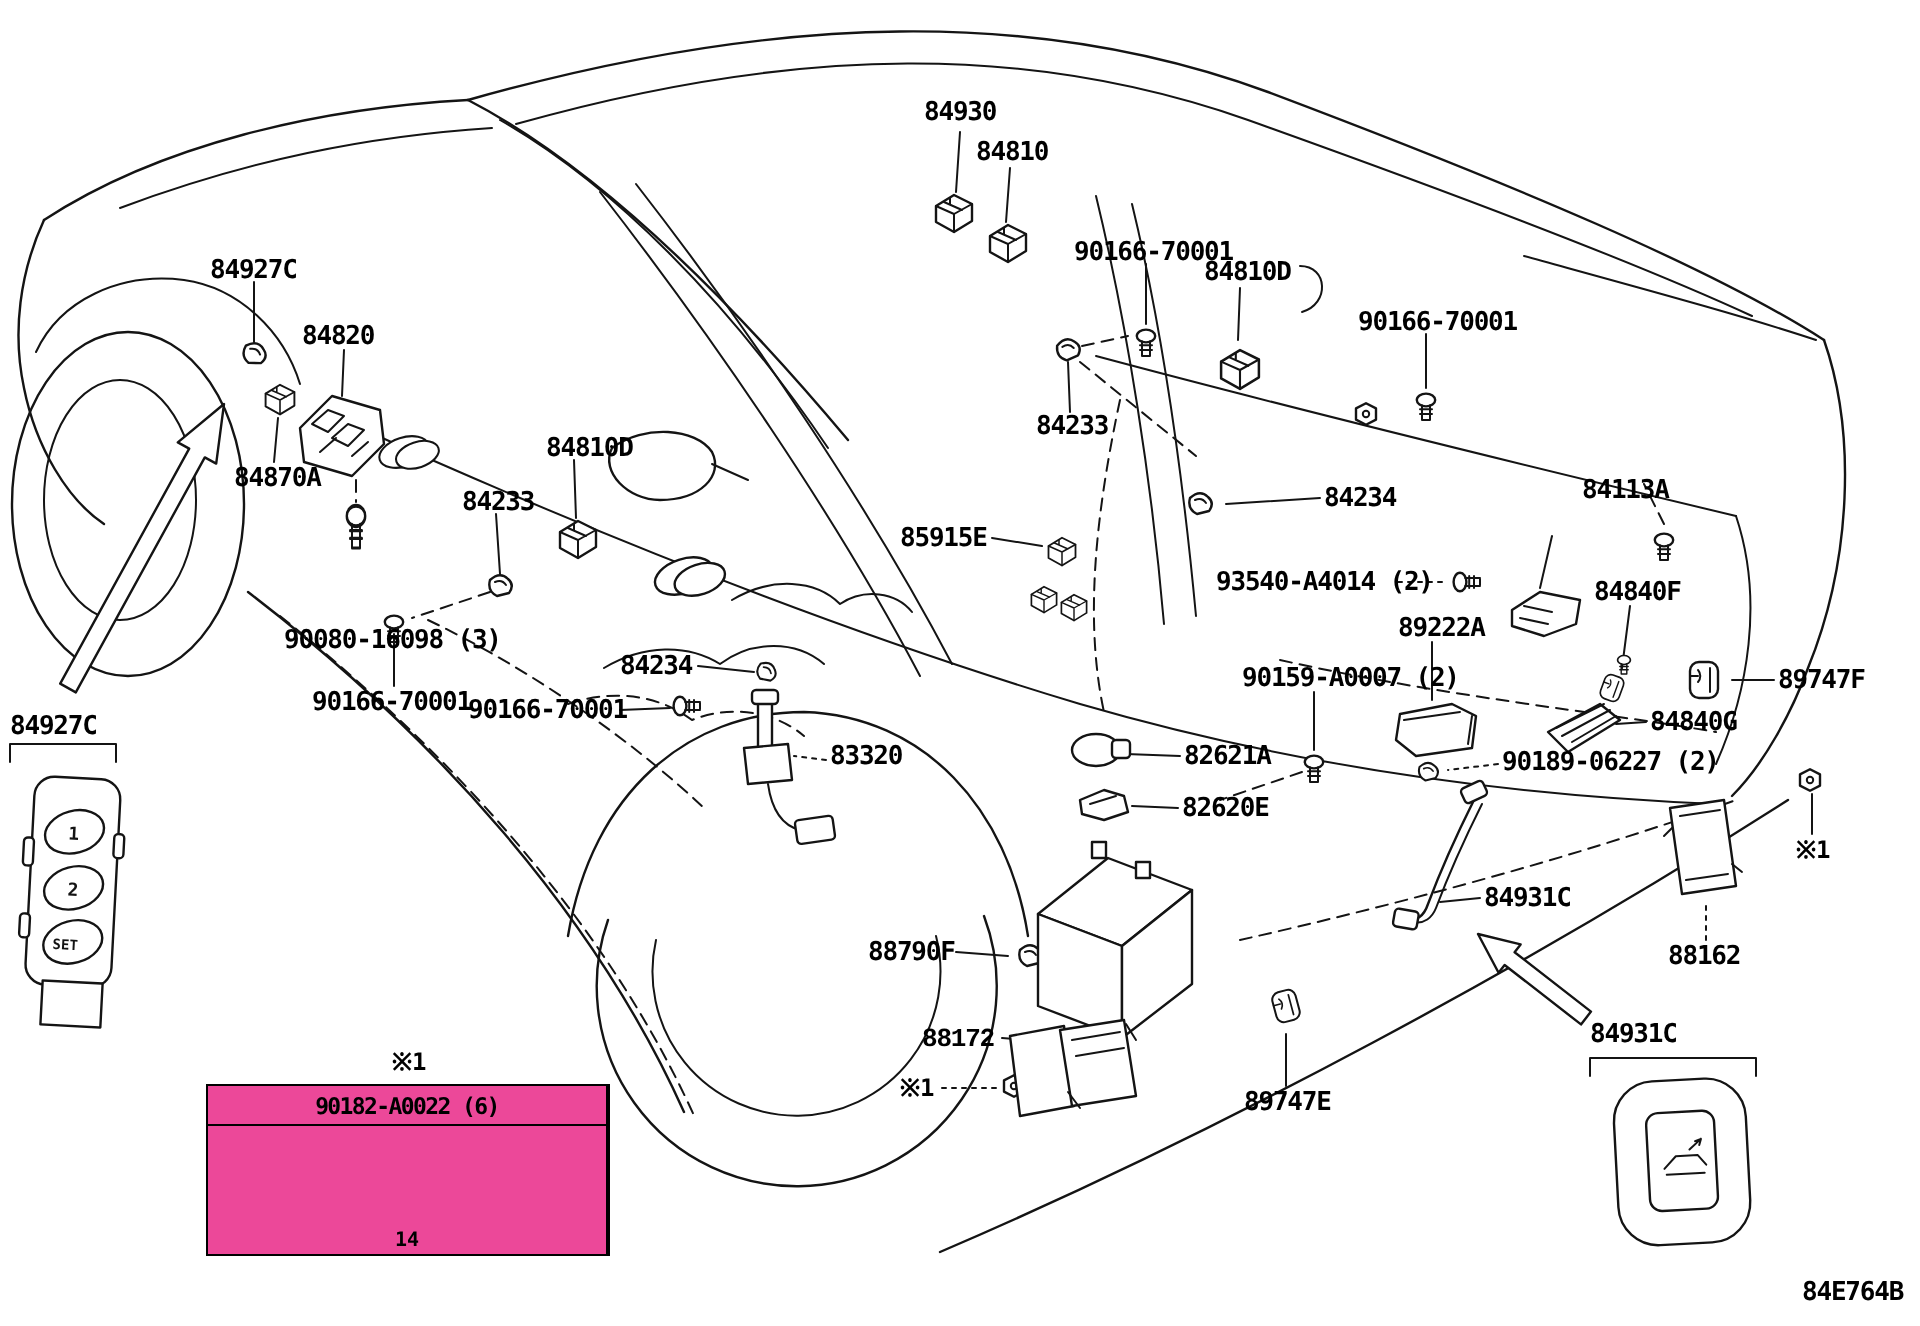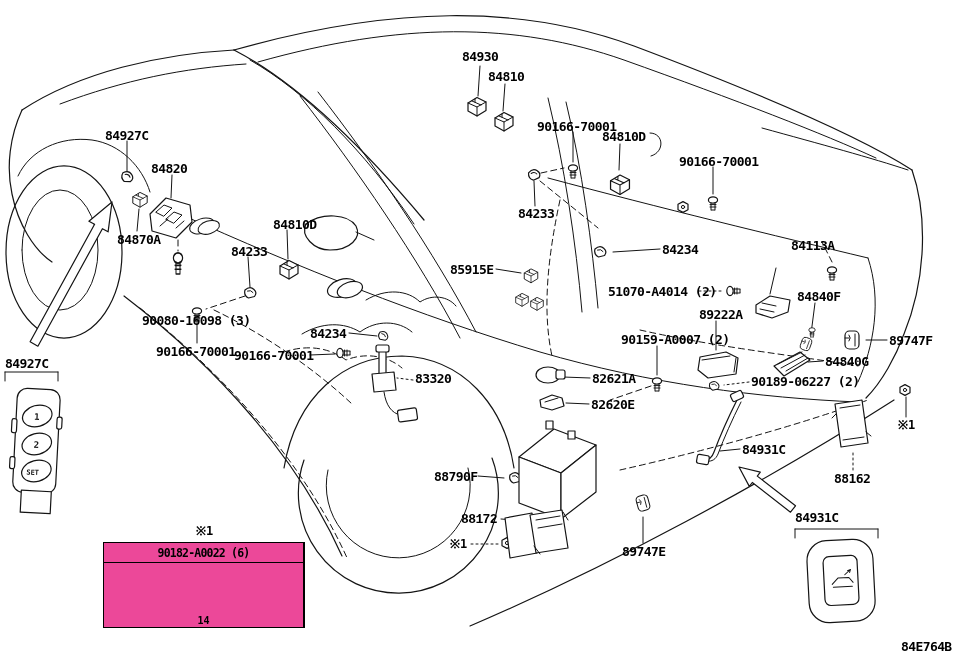--- a/index.html
+++ b/index.html
@@ -330,21 +330,21 @@
       <div class="part-label" style="left: 105px; top: 129px;">84927C</div>
       <div class="part-label" style="left: 151px; top: 162px;">84820</div>
       <div class="part-label" style="left: 117px; top: 233px;">84870A</div>
       <div class="part-label" style="left: 273px; top: 218px;">84810D</div>
       <div class="part-label" style="left: 231px; top: 245px;">84233</div>
       <div class="part-label" style="left: 142px; top: 279px; margin-top: 35px;">90080-16098 (3)</div>
       <div class="part-label" style="left: 518px; top: 207px;">84233</div>
       <div class="part-label" style="left: 662px; top: 243px;">84234</div>
       <div class="part-label" style="left: 450px; top: 263px;">85915E</div>
       <div class="part-label" style="left: 757px; top: 239px; margin-left: 34px;">84113A</div>
-      <div class="part-label" style="left: 608px; top: 285px;">51070-A4014 (2)</div>
+      <div class="part-label" style="left: 608px; top: 285px;">93540-A4014 (2)</div>
       <div class="part-label" style="left: 797px; top: 290px;">84840F</div>
       <div class="part-label" style="left: 699px; top: 308px;">89222A</div>
       <div class="part-label" style="left: 621px; top: 333px;">90159-A0007 (2)</div>
       <div class="part-label" style="left: 889px; top: 334px;">89747F</div>
       <div class="part-label" style="left: 825px; top: 355px;">84840G</div>
       <div class="part-label" style="left: 156px; top: 345px;">90166-70001</div>
       <div class="part-label" style="left: 234px; top: 349px;">90166-70001</div>
       <div class="part-label" style="left: 310px; top: 327px;">84234</div>
       <div class="part-label" style="left: 415px; top: 372px;">83320</div>
       <div class="part-label" style="left: 592px; top: 372px;">82621A</div>

